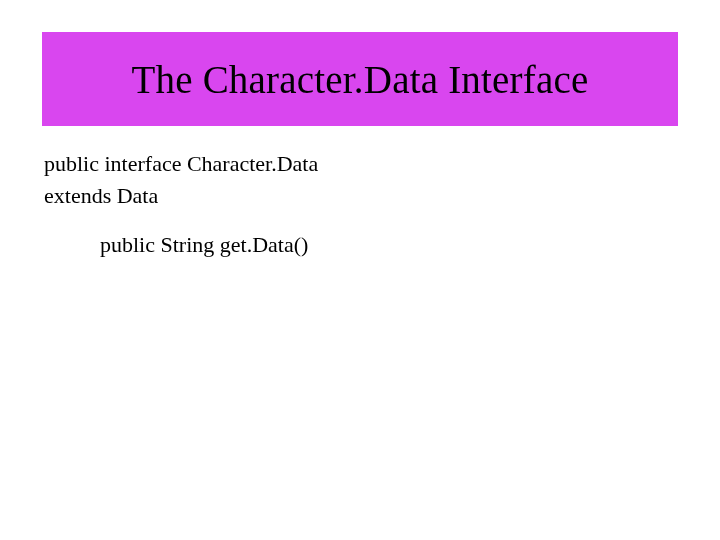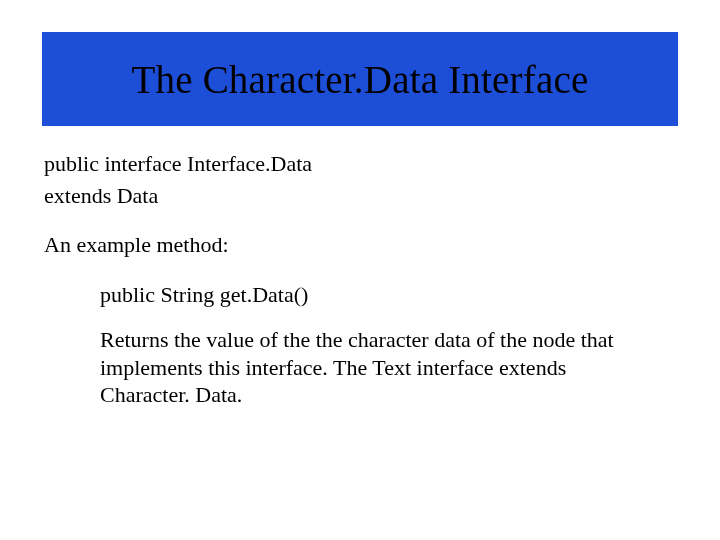--- a/index.html
+++ b/index.html
@@ -16,21 +16,21 @@
     height: 540px;
     position: relative;
     box-sizing: border-box;
   }
   .title-bar {
     position: absolute;
     left: 42px;
     top: 32px;
     width: 636px;
     height: 94px;
-    background: #1d4ed8;
+    background: #d946ef;
     display: flex;
     align-items: center;
     justify-content: center;
   }
   .title-text {
     font-size: 39px;
     color: #000000;
     font-weight: 400;
     letter-spacing: 0.2px;
   }
@@ -57,25 +57,23 @@
 <body>
 
 <div class="slide">
 
   <div class="title-bar">
     <div class="title-text">The Character.Data Interface</div>
   </div>
 
   <div class="body">
 
-    <p class="para tight">public interface Interface.Data</p>
+    <p class="para tight">public interface Character.Data</p>
     <p class="para">extends Data</p>
 
-    <p class="para">An example method:</p>
 
     <p class="para indent" style="margin-bottom:18px;">public String get.Data()</p>
 
-    <p class="para indent">Returns the value of the the character data of the node that implements this interface. The Text interface extends Character. Data.</p>
 
 
   </div>
 
 </div>
 
 </body></html>

